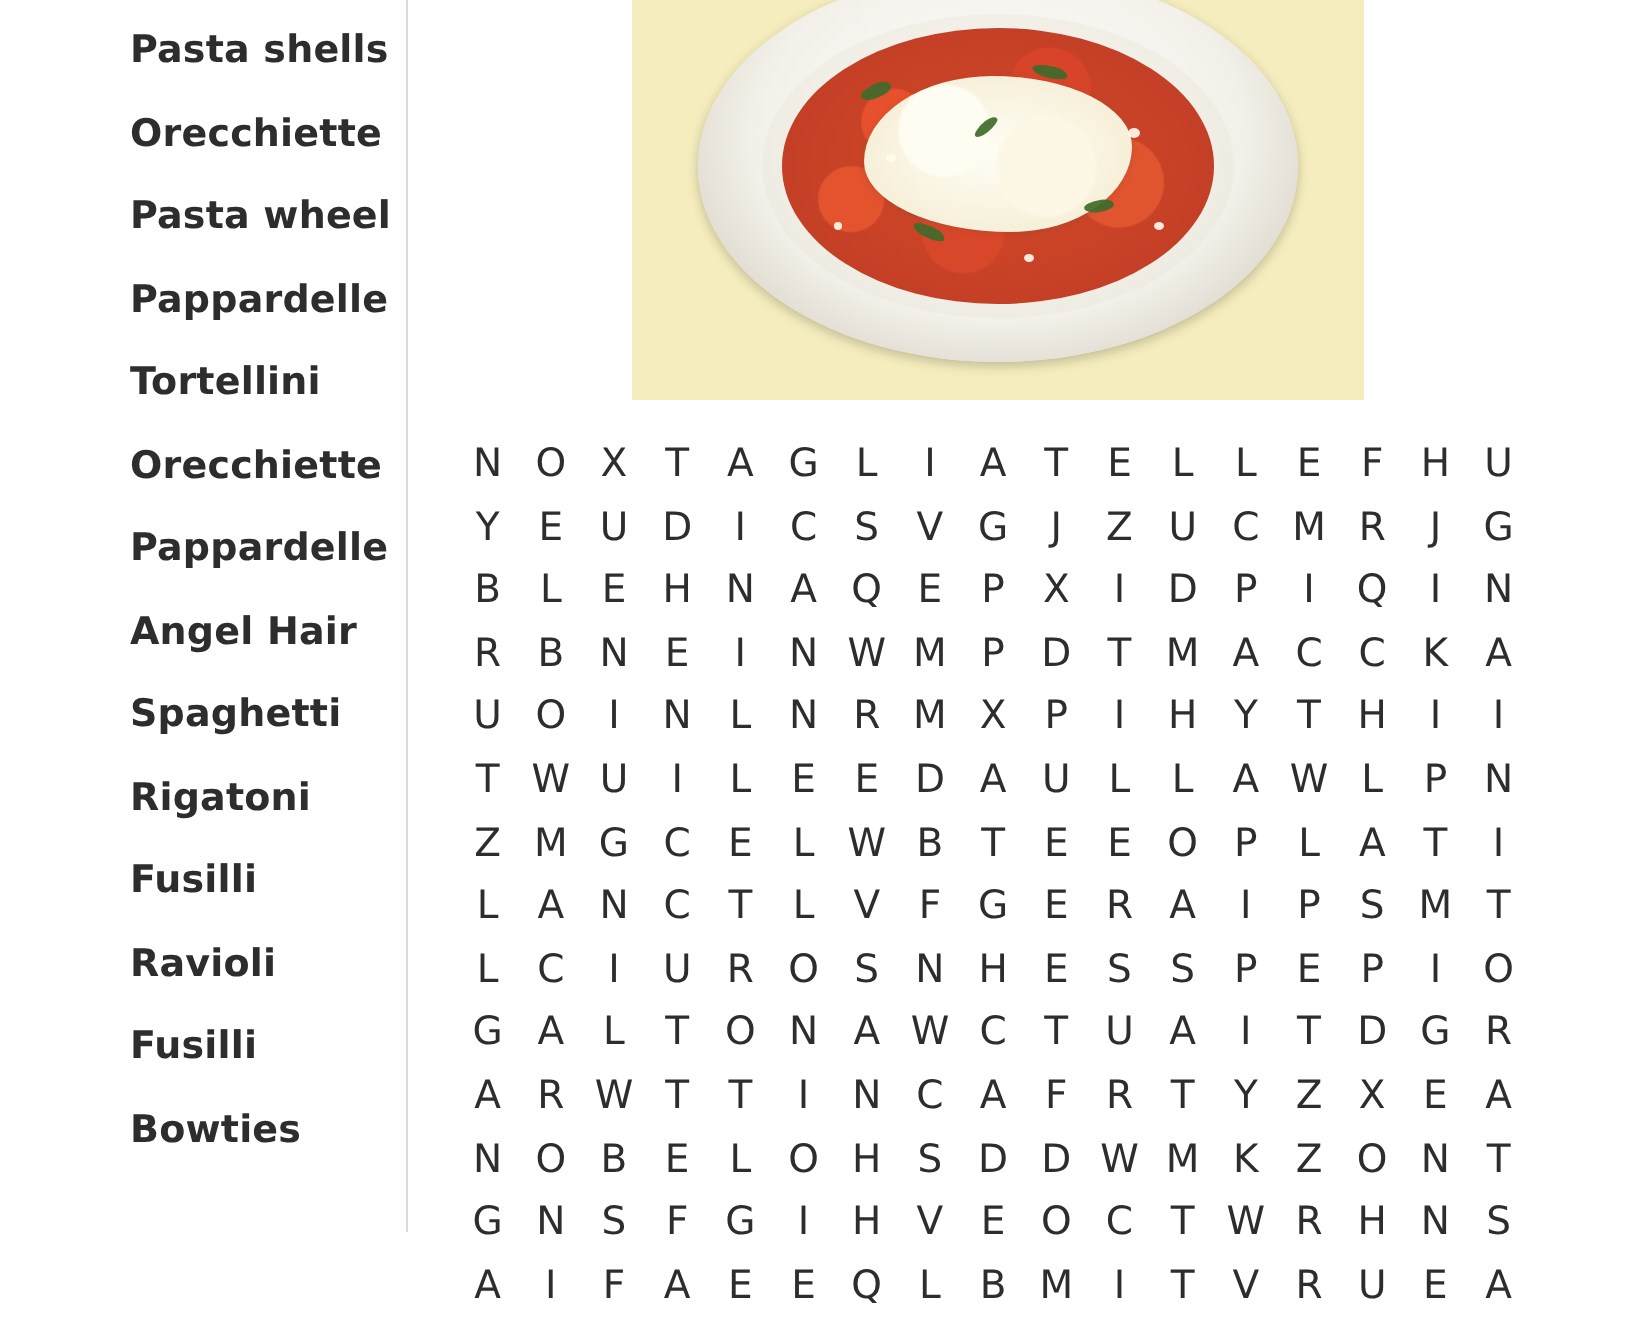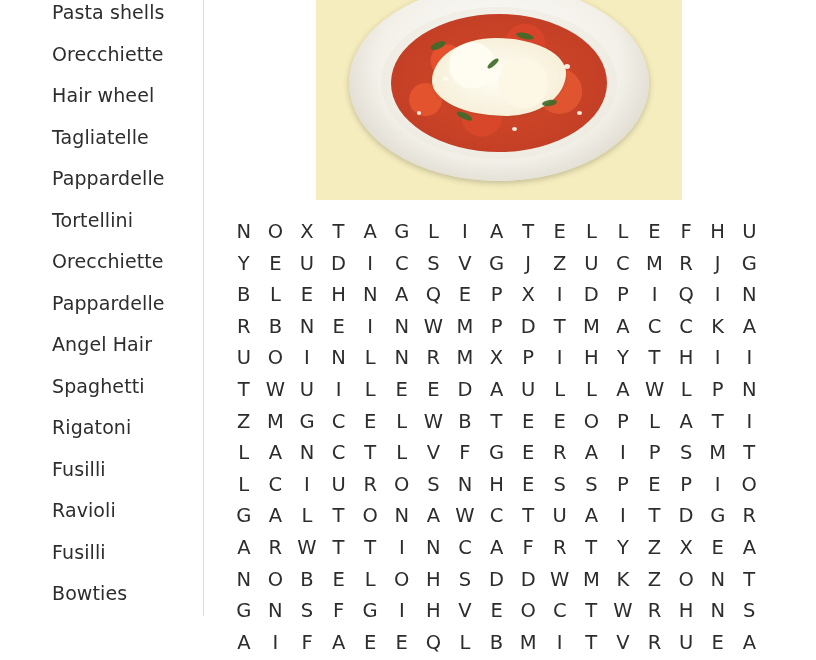--- a/index.html
+++ b/index.html
@@ -22,21 +22,22 @@
 
   
   #wordlist {
     position: absolute;
     left: 0;
     top: 0;
     width: 204px;
     height: 616px;
     border-right: 1px solid #dadada;
     box-sizing: border-box;
-    padding: 4px;
+    padding: 17px;
+    font-weight: bold;
   }
   .word {
     font-size: 19px;
     line-height: 41.5px;
     color: #2d2d2d;
     padding-left: 48px;
     white-space: nowrap;
     letter-spacing: 0.1px;
   }
   .word:first-child {
@@ -156,22 +157,21 @@
   }
 </style>
 </head>
 <body>
 
 <div id="page">
 
   <div id="wordlist">
       <div class="word">Pasta shells</div>
       <div class="word">Orecchiette</div>
-      <div class="word">Hair wheel</div>
-      <div class="word">Tagliatelle</div>
+      <div class="word">Pasta wheel</div>
       <div class="word">Pappardelle</div>
       <div class="word">Tortellini</div>
       <div class="word">Orecchiette</div>
       <div class="word">Pappardelle</div>
       <div class="word">Angel Hair</div>
       <div class="word">Spaghetti</div>
       <div class="word">Rigatoni</div>
       <div class="word">Fusilli</div>
       <div class="word">Ravioli</div>
       <div class="word">Fusilli</div>

